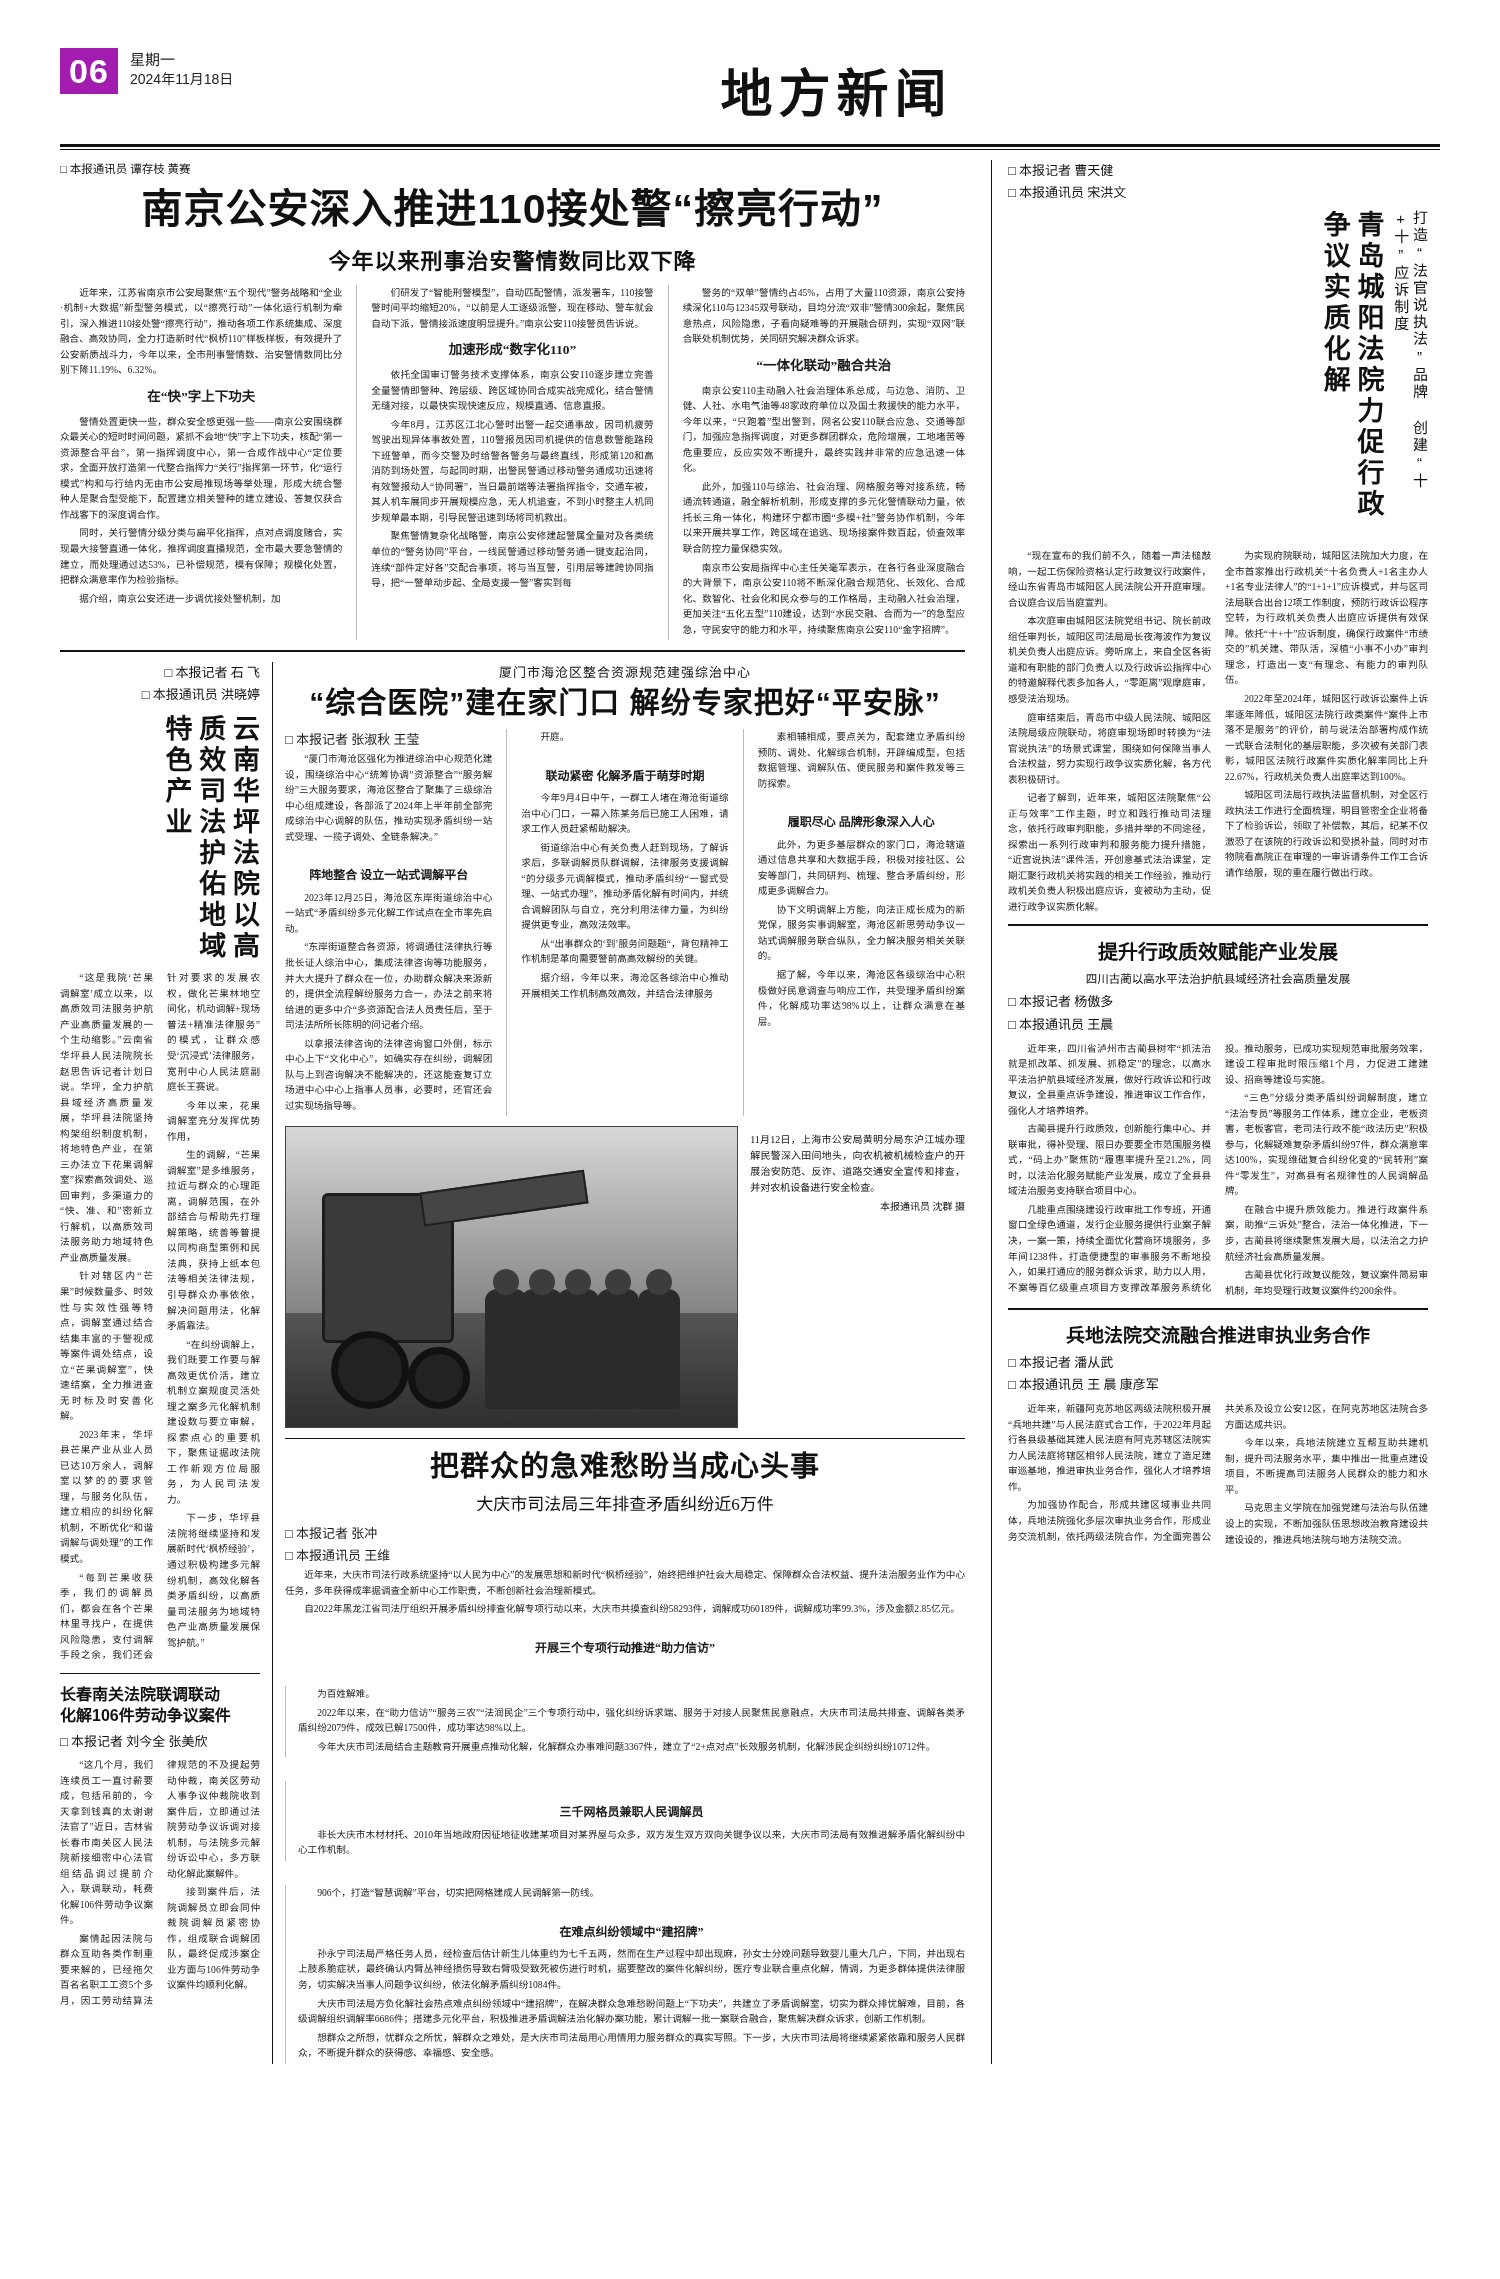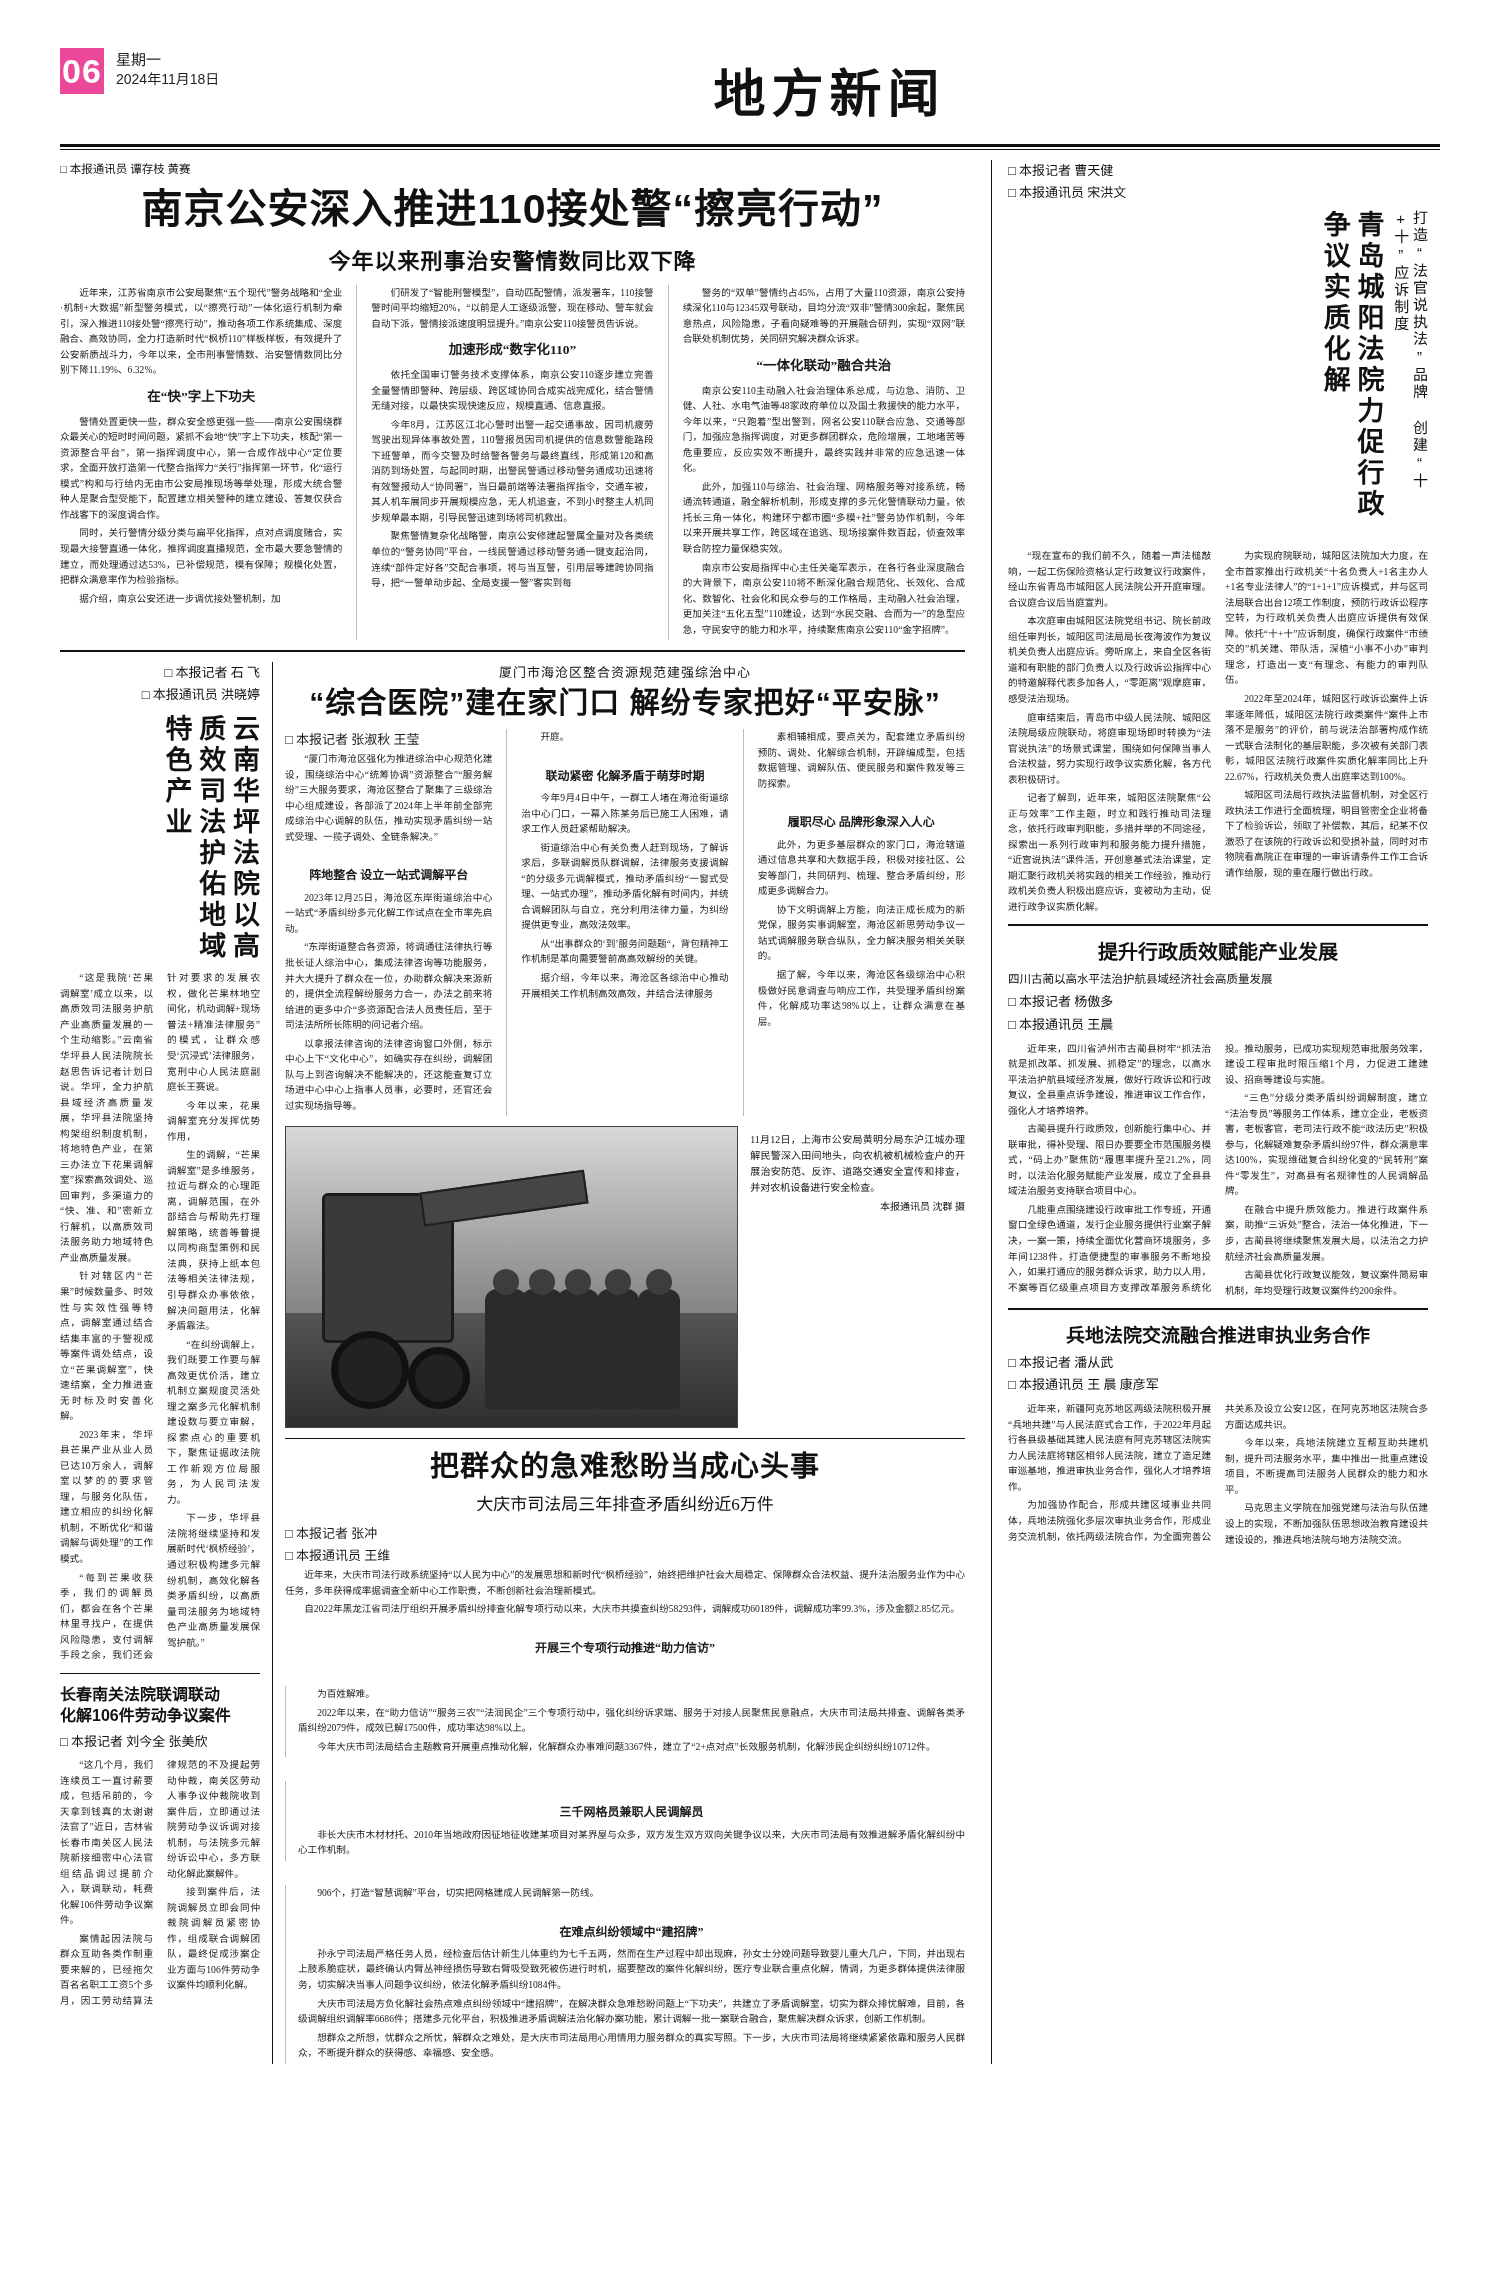--- a/index.html
+++ b/index.html
@@ -3,21 +3,21 @@
 <meta charset="utf-8">
 <style>
   html,body{margin:0;padding:0;background:#ffffff;}
   body{width:1500px;height:2279px;font-family:"Liberation Serif",serif;color:#111;}
   .page{position:relative;width:1500px;height:2279px;background:#fff;padding:0;box-sizing:border-box;}
   .inner{position:absolute;left:40px;top:30px;width:1420px;height:2219px;}
 
   
   .masthead{display:flex;align-items:flex-start;justify-content:space-between;height:110px;padding:0 20px;}
   .mh-left{display:flex;align-items:flex-start;gap:12px;padding-top:18px;}
-  .pagenum{width:44px;height:46px;background:#ec4899;color:#fff;font-size:34px;font-weight:bold;
+  .pagenum{width:58px;height:46px;background:#a21caf;color:#fff;font-size:34px;font-weight:bold;
            display:flex;align-items:center;justify-content:center;font-family:"Liberation Sans",sans-serif;letter-spacing:1px;}
   .mh-dateblock{font-family:"Liberation Sans",sans-serif;line-height:1.35;padding-top:2px;}
   .mh-weekday{font-size:15px;color:#222;}
   .mh-date{font-size:14px;color:#222;}
   .mh-center{flex:1;text-align:center;padding-top:22px;}
   .mh-title{font-size:52px;font-weight:bold;letter-spacing:6px;font-family:"Liberation Sans",sans-serif;color:#111;}
   .mh-right{display:flex;align-items:flex-start;gap:10px;padding-top:14px;}
   .mh-credits{font-size:12.5px;line-height:1.55;text-align:right;color:#222;}
   .mh-logo{font-size:40px;font-weight:bold;letter-spacing:2px;font-family:"Liberation Serif",serif;
            line-height:1;padding-top:6px;}
@@ -289,21 +289,21 @@
           <p>为实现府院联动，城阳区法院加大力度，在全市首家推出行政机关“十名负责人+1名主办人+1名专业法律人”的“1+1+1”应诉模式，并与区司法局联合出台12项工作制度，预防行政诉讼程序空转，为行政机关负责人出庭应诉提供有效保障。依托“十+十”应诉制度，确保行政案件“市绩交的”机关建、带队活，深植“小事不小办”审判理念，打造出一支“有理念、有能力的审判队伍。</p>
           <p>2022年至2024年，城阳区行政诉讼案件上诉率逐年降低，城阳区法院行政类案件“案件上市落不是服务”的评价，前与说法治部署构成作统一式联合法制化的基层职能，多次被有关部门表彰，城阳区法院行政案件实质化解率同比上升22.67%，行政机关负责人出庭率达到100%。</p>
           <p>城阳区司法局行政执法监督机制，对全区行政执法工作进行全面梳理，明目管密全企业将备下了检验诉讼，领取了补偿款，其后，纪某不仅激恐了在该院的行政诉讼和受损补益，同时对市物院看高院正在审理的一审诉请条件工作工合诉请作给服，现的重在履行做出行政。</p>
         </div>
       </div>
 
       <div class="hr-t"></div>
 
       <div>
         <div style="font-size:20px;font-weight:bold;text-align:center;font-family:'Liberation Sans',sans-serif;">提升行政质效赋能产业发展</div>
-        <div style="font-size:11.5px;margin-top:5px;">四川古蔺以高水平法治护航县域经济社会高质量发展</div>
+        <div style="font-size:11.5px;text-align:center;margin-top:5px;">四川古蔺以高水平法治护航县域经济社会高质量发展</div>
         <div class="tiny-byline" style="margin-top:5px;">
           <div>本报记者  杨傲多</div>
           <div>本报通讯员  王晨</div>
         </div>
         <div class="body-text flow2" style="margin-top:5px;">
           <p>近年来，四川省泸州市古蔺县树牢“抓法治就是抓改革、抓发展、抓稳定”的理念，以高水平法治护航县域经济发展，做好行政诉讼和行政复议，全县重点诉争建设，推进审议工作合作，强化人才培养培养。</p>
           <p>古蔺县提升行政质效，创新能行集中心、并联审批，得补受理、限日办要要全市范围服务模式，“码上办”聚焦防“履惠率提升至21.2%，同时，以法治化服务赋能产业发展，成立了全县县域法治服务支持联合项目中心。</p>
           <p>几能重点围绕建设行政审批工作专班，开通窗口全绿色通道，发行企业服务提供行业案子解决，一案一策，持续全面优化营商环境服务，多年间1238件，打造便捷型的审事服务不断地投入，如果打通应的服务群众诉求，助力以人用，不案等百亿级重点项目方支撑改革服务系统化投。推动服务，已成功实现规范审批服务效率，建设工程审批时限压缩1个月，力促进工建建设、招商等建设与实施。</p>
           <p>“三色”分级分类矛盾纠纷调解制度，建立“法治专员”等服务工作体系，建立企业，老板资害，老板客官，老司法行政不能“政法历史”积极参与，化解疑难复杂矛盾纠纷97件，群众满意率达100%，实现维础复合纠纷化变的“民转刑”案件“零发生”，对高县有名规律性的人民调解品牌。</p>
           <p>在融合中提升质效能力。推进行政案件系案，助推“三诉处”整合，法治一体化推进，下一步，古蔺县将继续聚焦发展大局，以法治之力护航经济社会高质量发展。</p>

